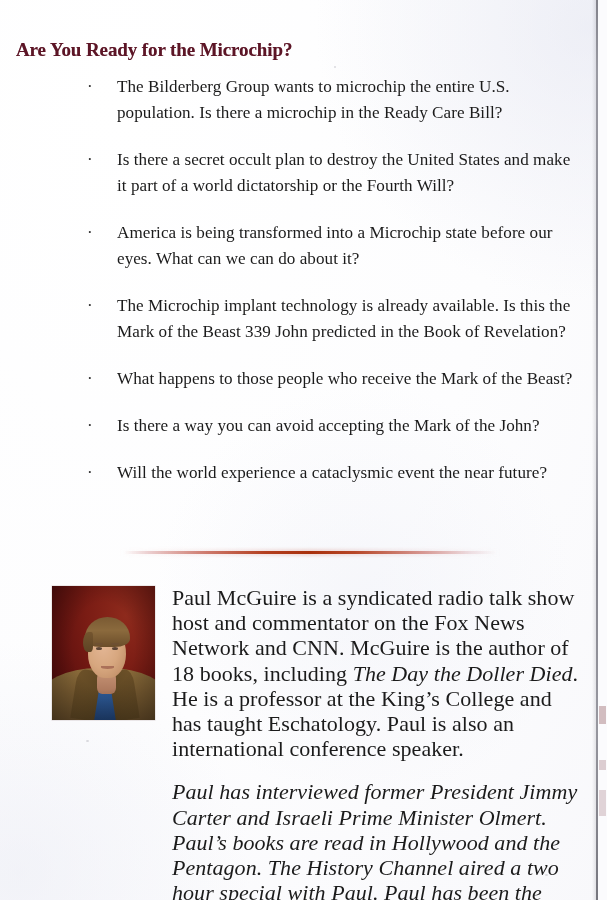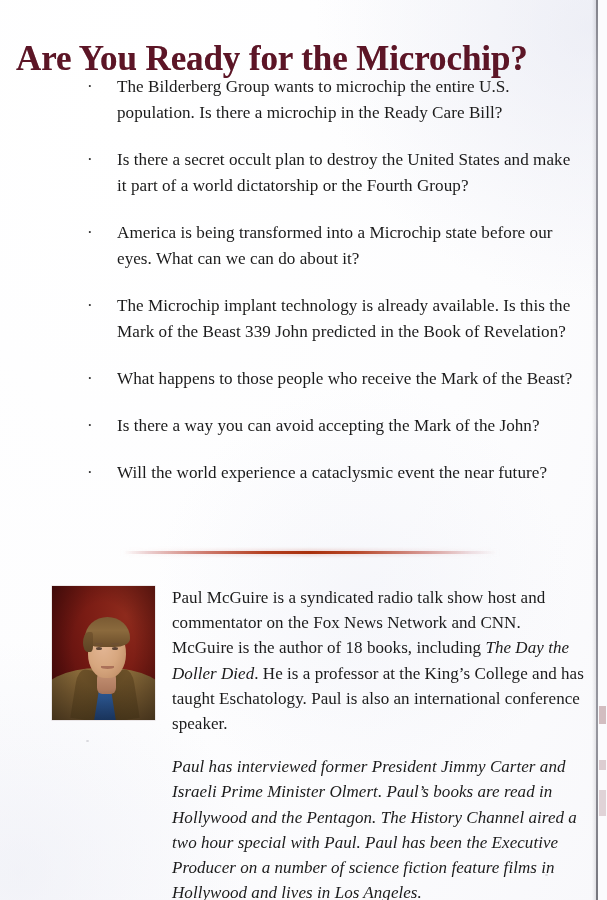--- a/index.html
+++ b/index.html
@@ -67,21 +67,21 @@
     width: 7px;
     background: #b08a8e;
     opacity: .55;
   }
 
   
   #title {
     position: absolute;
     left: 16px;
     top: 28px;
-    font-size: 35px;
+    font-size: 19px;
     font-weight: bold;
     color: #5c1526;
     letter-spacing: -0.1px;
     white-space: nowrap;
     text-shadow: 0 0 .4px rgba(92,21,38,.5);
     margin-top: 11px;
   }
 
   
   #bullets {
@@ -280,21 +280,21 @@
   }
 
   
   #bio {
     position: absolute;
     left: 172px;
     top: 585px;
     width: 414px;
   }
   .bio-para {
-    font-size: 17px;
+    font-size: 22px;
     line-height: 25.2px;
     color: #1b1b1b;
     margin: 0 0 18px 0;
     letter-spacing: .05px;
   }
   .bio-para:last-child { margin-bottom: 0; font-style: italic; }
   .bio-ital { font-style: italic; }
 
   
   .speck {
@@ -315,21 +315,21 @@
 
   <div id="bullets">
 
     <div class="bullet-item">
       <span class="bullet-dot">·</span>
       <span class="bullet-text">The Bilderberg Group wants to microchip the entire U.S. population. Is there a microchip in the Ready Care Bill?</span>
     </div>
 
     <div class="bullet-item">
       <span class="bullet-dot">·</span>
-      <span class="bullet-text">Is there a secret occult plan to destroy the United States and make it part of a world dictatorship or the Fourth Group?</span>
+      <span class="bullet-text">Is there a secret occult plan to destroy the United States and make it part of a world dictatorship or the Fourth Will?</span>
     </div>
 
     <div class="bullet-item">
       <span class="bullet-dot">·</span>
       <span class="bullet-text">America is being transformed into a Microchip state before our eyes. What can we can do about it?</span>
     </div>
 
     <div class="bullet-item">
       <span class="bullet-dot">·</span>
       <span class="bullet-text">The Microchip implant technology is already available.  Is this the Mark of the Beast 339 John predicted in the Book of Revelation?</span>

